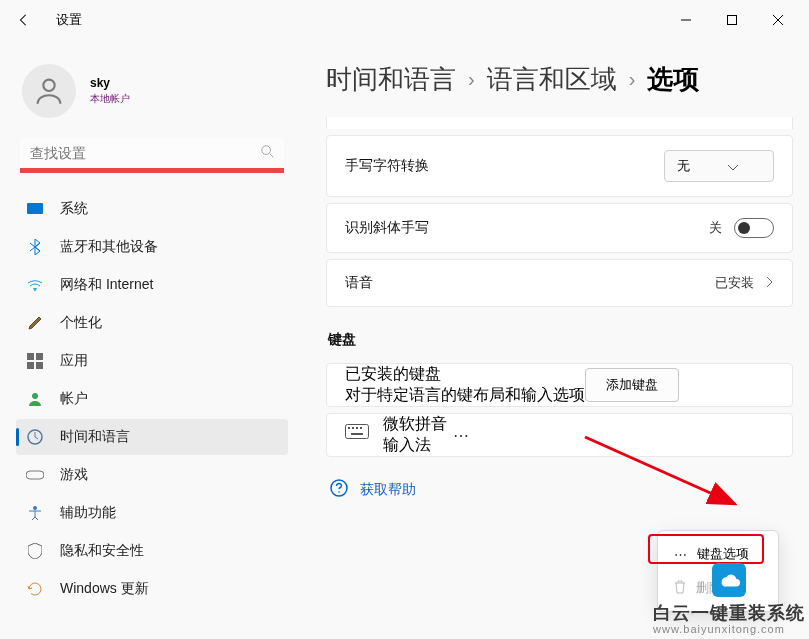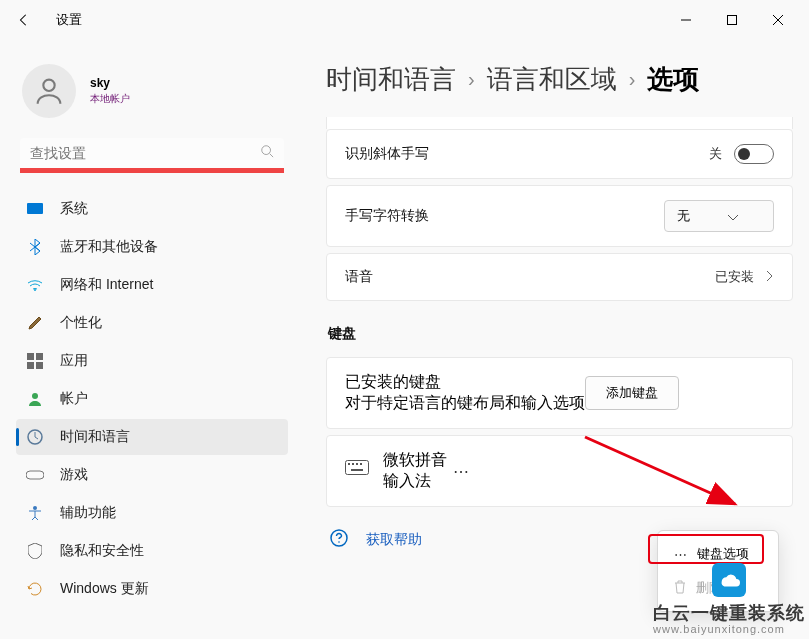--- a/index.html
+++ b/index.html
@@ -42,31 +42,31 @@
 .card .status { font-size: 13px; color: #333; margin-right: 12px; }
 .card .chev { color: #666; }
 
 .select { border: 1px solid #d0d0d0; background: #fafafa; border-radius: 4px; padding: 6px 12px; display: flex; align-items: center; gap: 38px; min-width: 110px; cursor: pointer; font-size: 13px; }
 
 .toggle { width: 40px; height: 20px; border-radius: 10px; border: 1px solid #6b6b6b; background: #fff; position: relative; cursor: pointer; }
 .toggle::after { content: ""; position: absolute; left: 3px; top: 3px; width: 12px; height: 12px; border-radius: 50%; background: #333; }
 
 .section-header { font-size: 14px; font-weight: 600; margin: 24px 0 14px 2px; color: #111; }
 
-.kb-row { background: #fff; border: 1px solid #e8e8e8; border-radius: 4px; padding: 14px 18px; display: flex; align-items: center; margin-bottom: 6px; }
+.kb-row { background: #fff; border: 1px solid #e8e8e8; border-radius: 4px; padding: 0 18px; display: flex; align-items: center; margin-bottom: 6px; }
 .kb-row .icon { width: 24px; margin-right: 14px; color: #555; }
 .btn-outline { border: 1px solid #c8c8c8; background: #fcfcfc; border-radius: 4px; padding: 7px 20px; font-size: 13px; cursor: pointer; }
 .more-btn { font-size: 16px; letter-spacing: 2px; cursor: pointer; padding: 4px 6px; color: #333; }
 
 .context-menu { position: absolute; right: 30px; top: 530px; background: #fff; border: 1px solid #d8d8d8; border-radius: 6px; box-shadow: 0 6px 20px rgba(0,0,0,.12); padding: 6px; width: 122px; z-index: 10; }
 .context-item { display: flex; align-items: center; gap: 10px; padding: 8px 10px; border-radius: 4px; font-size: 13px; cursor: pointer; }
 .context-item.disabled { color: #aaa; cursor: default; }
 .context-highlight { position: absolute; border: 2px solid #e60012; border-radius: 4px; pointer-events: none; z-index: 11; }
 
-.helplink { display: flex; align-items: center; gap: 18px; margin-top: 22px; padding-left: 4px; }
+.helplink { display: flex; align-items: center; gap: 12px; margin-top: 22px; padding-left: 4px; }
 .helplink .icon { color: #0067c0; }
 .helplink .text { color: #1a5fbf; font-size: 14px; cursor: pointer; }
 
 .arrow { position: absolute; pointer-events: none; z-index: 9; }
 
 .watermark { position: absolute; right: 4px; bottom: 4px; display: flex; align-items: center; gap: 4px; z-index: 20; flex-direction: column; }
 .watermark .logo { width: 34px; height: 34px; background: #1296db; border-radius: 6px; display: flex; align-items: center; justify-content: center; }
 .watermark .t1 { font-size: 18px; font-weight: 700; color: #3a3a3a; letter-spacing: 1px; }
 .watermark .t2 { font-size: 11px; color: #888; letter-spacing: 1px; margin-top: -2px; }
 </style>
@@ -226,36 +226,36 @@
     <div class="breadcrumb">
       <span class="crumb">时间和语言</span>
       <span class="sep">›</span>
       <span class="crumb">语言和区域</span>
       <span class="sep">›</span>
       <span class="current">选项</span>
     </div>
 
     <div class="card card-stack-top" style="border-radius:0 0 0 0; border-top:none; padding-top:4px; padding-bottom:4px; height:12px;"></div>
 
-    <div class="card">
-      <div class="label">识别斜体手写</div>
-      <div class="spacer"></div>
-      <span class="status">关</span>
-      <div class="toggle"></div>
-    </div>
-
     <div class="card" style="margin-top:6px;">
       <div class="label">手写字符转换</div>
       <div class="spacer"></div>
       <div class="select">
         <span>无</span>
         <span><svg width="10" height="6">
               <path d="M0 0l5 5 5-5" stroke="#555" fill="none"></path>
             </svg></span>
       </div>
+    </div>
+
+    <div class="card">
+      <div class="label">识别斜体手写</div>
+      <div class="spacer"></div>
+      <span class="status">关</span>
+      <div class="toggle"></div>
     </div>
 
     <div class="card">
       <div class="label">语音</div>
       <div class="spacer"></div>
       <span class="status">已安装</span>
       <span class="chev"><svg width="8" height="12">
             <path d="M1 1l5 5-5 5" stroke="#666" fill="none"></path>
           </svg></span>
     </div>

